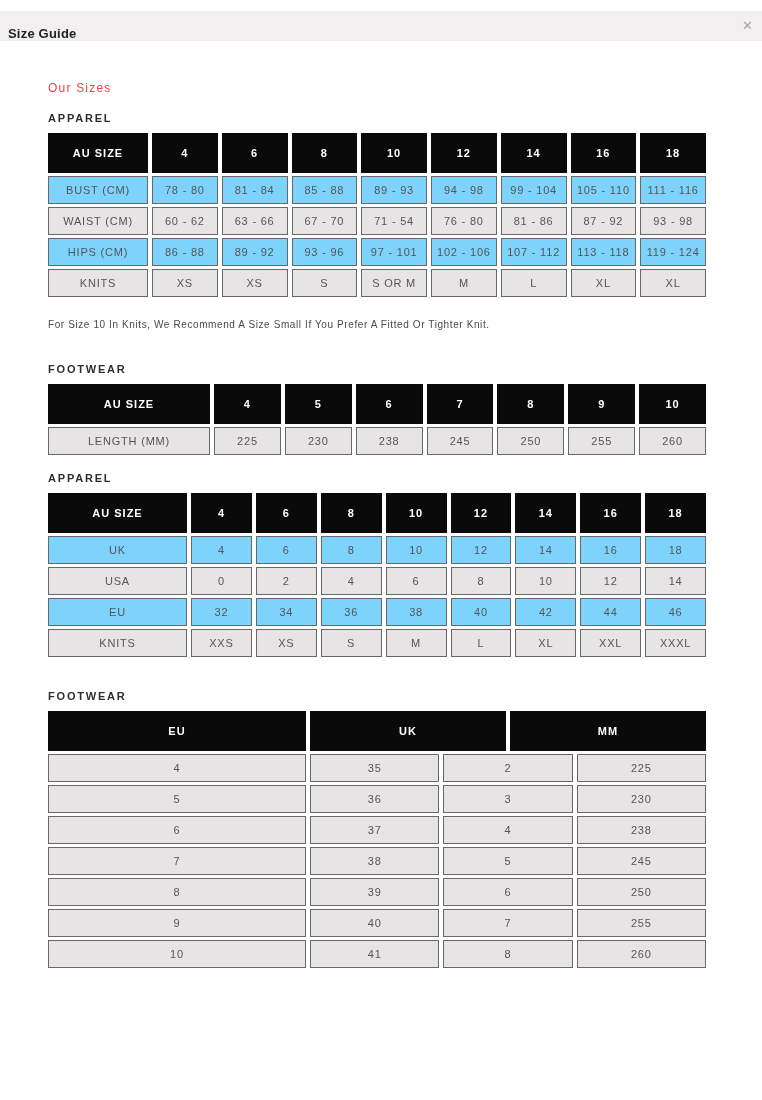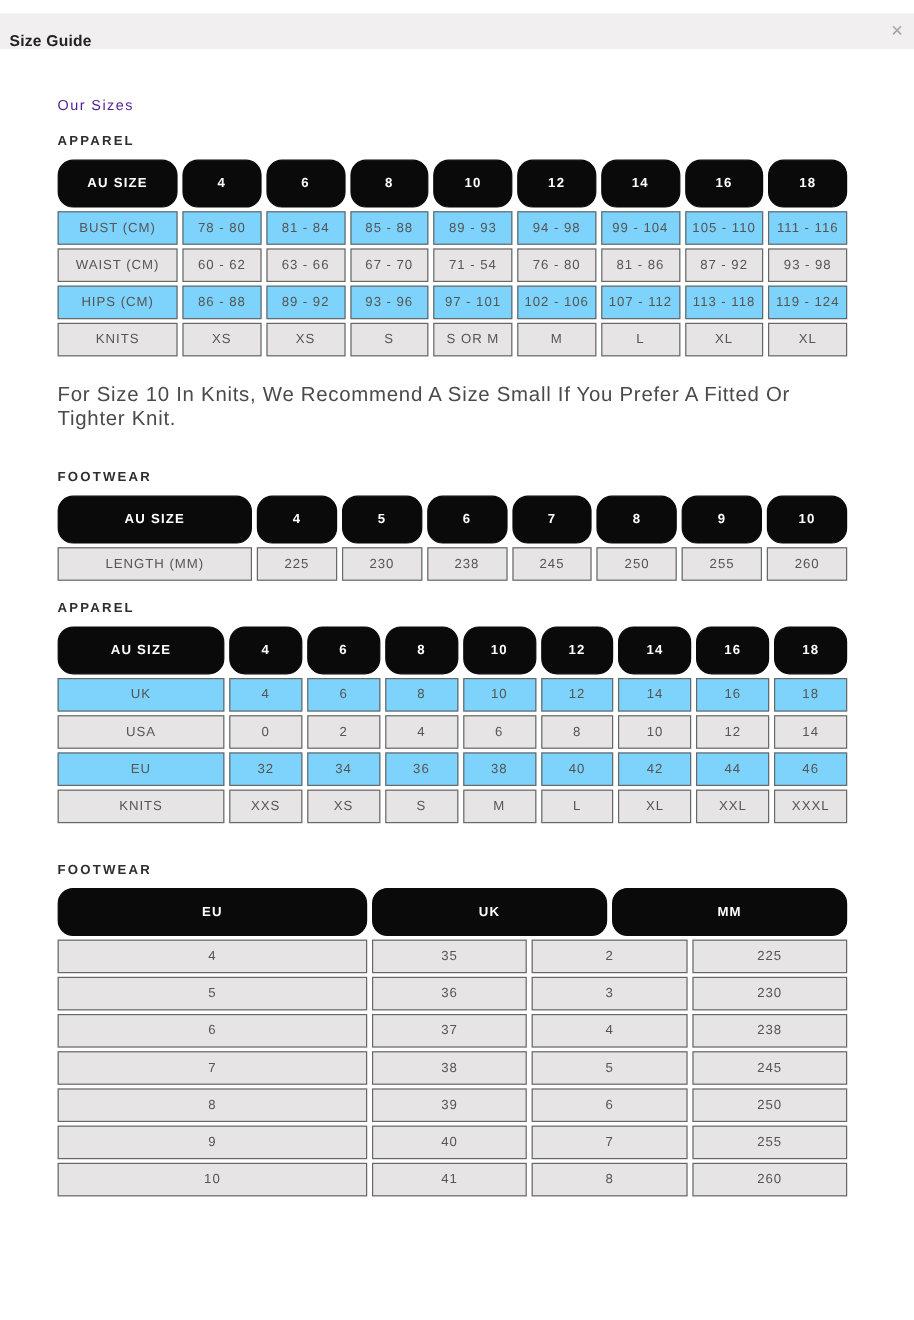--- a/index.html
+++ b/index.html
@@ -16,44 +16,44 @@
   .modal-title{
     padding-left:8px;font-size:13px;font-weight:700;color:#232323;letter-spacing:.2px;
   }
   .close-btn{
     position:absolute;right:9px;top:6px;font-size:13px;color:#a6a6a6;
     cursor:pointer;line-height:17px;font-weight:400;
   }
   
   .content{padding:0 48px;}
   .sub-heading{ 
-    font-size:12px;color:#4c1d95;letter-spacing:1.2px;font-weight:400;
+    font-size:12px;color:#ef4444;letter-spacing:1.2px;font-weight:400;
   }
   .h-our-sizes{margin-top:40px;}
   .h-conversion{margin-top:47px;}
   .cat-heading{ 
     font-size:11px;color:#2e2e2e;font-weight:700;letter-spacing:1.8px;margin-top:17px;
   }
   .cat-heading.mt-lg{margin-top:33px;}
   .note-text{
-    margin-top:22px;font-size:17px;color:#4a4a4a;letter-spacing:.6px;
+    margin-top:22px;font-size:10px;color:#4a4a4a;letter-spacing:.6px;
   }
   
   .size-table{margin-top:9px;width:658px;}
   .trow{display:flex;gap:4px;margin-top:3px;}
   .trow:first-child{margin-top:0;}
   .tcell{
     flex:1 1 0;height:28px;box-sizing:border-box;
     display:flex;align-items:center;justify-content:center;
     border:1px solid #686868;background:#e6e4e4;
     font-size:11px;color:#555555;letter-spacing:.8px;text-align:center;
   }
   .head-row .tcell{
     height:40px;background:#0a0a0a;border-color:#0a0a0a;
-    color:#ffffff;font-weight:700;letter-spacing:1px;border-radius:13px;
+    color:#ffffff;font-weight:700;letter-spacing:1px;
   }
   .r-light .tcell{background:#7dd3fc;}
   .r-gray  .tcell{background:#e6e4e4;}
   
   .fc-100 .tcell:first-child{flex:0 0 100px;}
   .fc-162 .tcell:first-child{flex:0 0 162px;}
   .fc-139 .tcell:first-child{flex:0 0 139px;}
   .fc-258 .tcell:first-child{flex:0 0 258px;}
 </style>
 </head>

